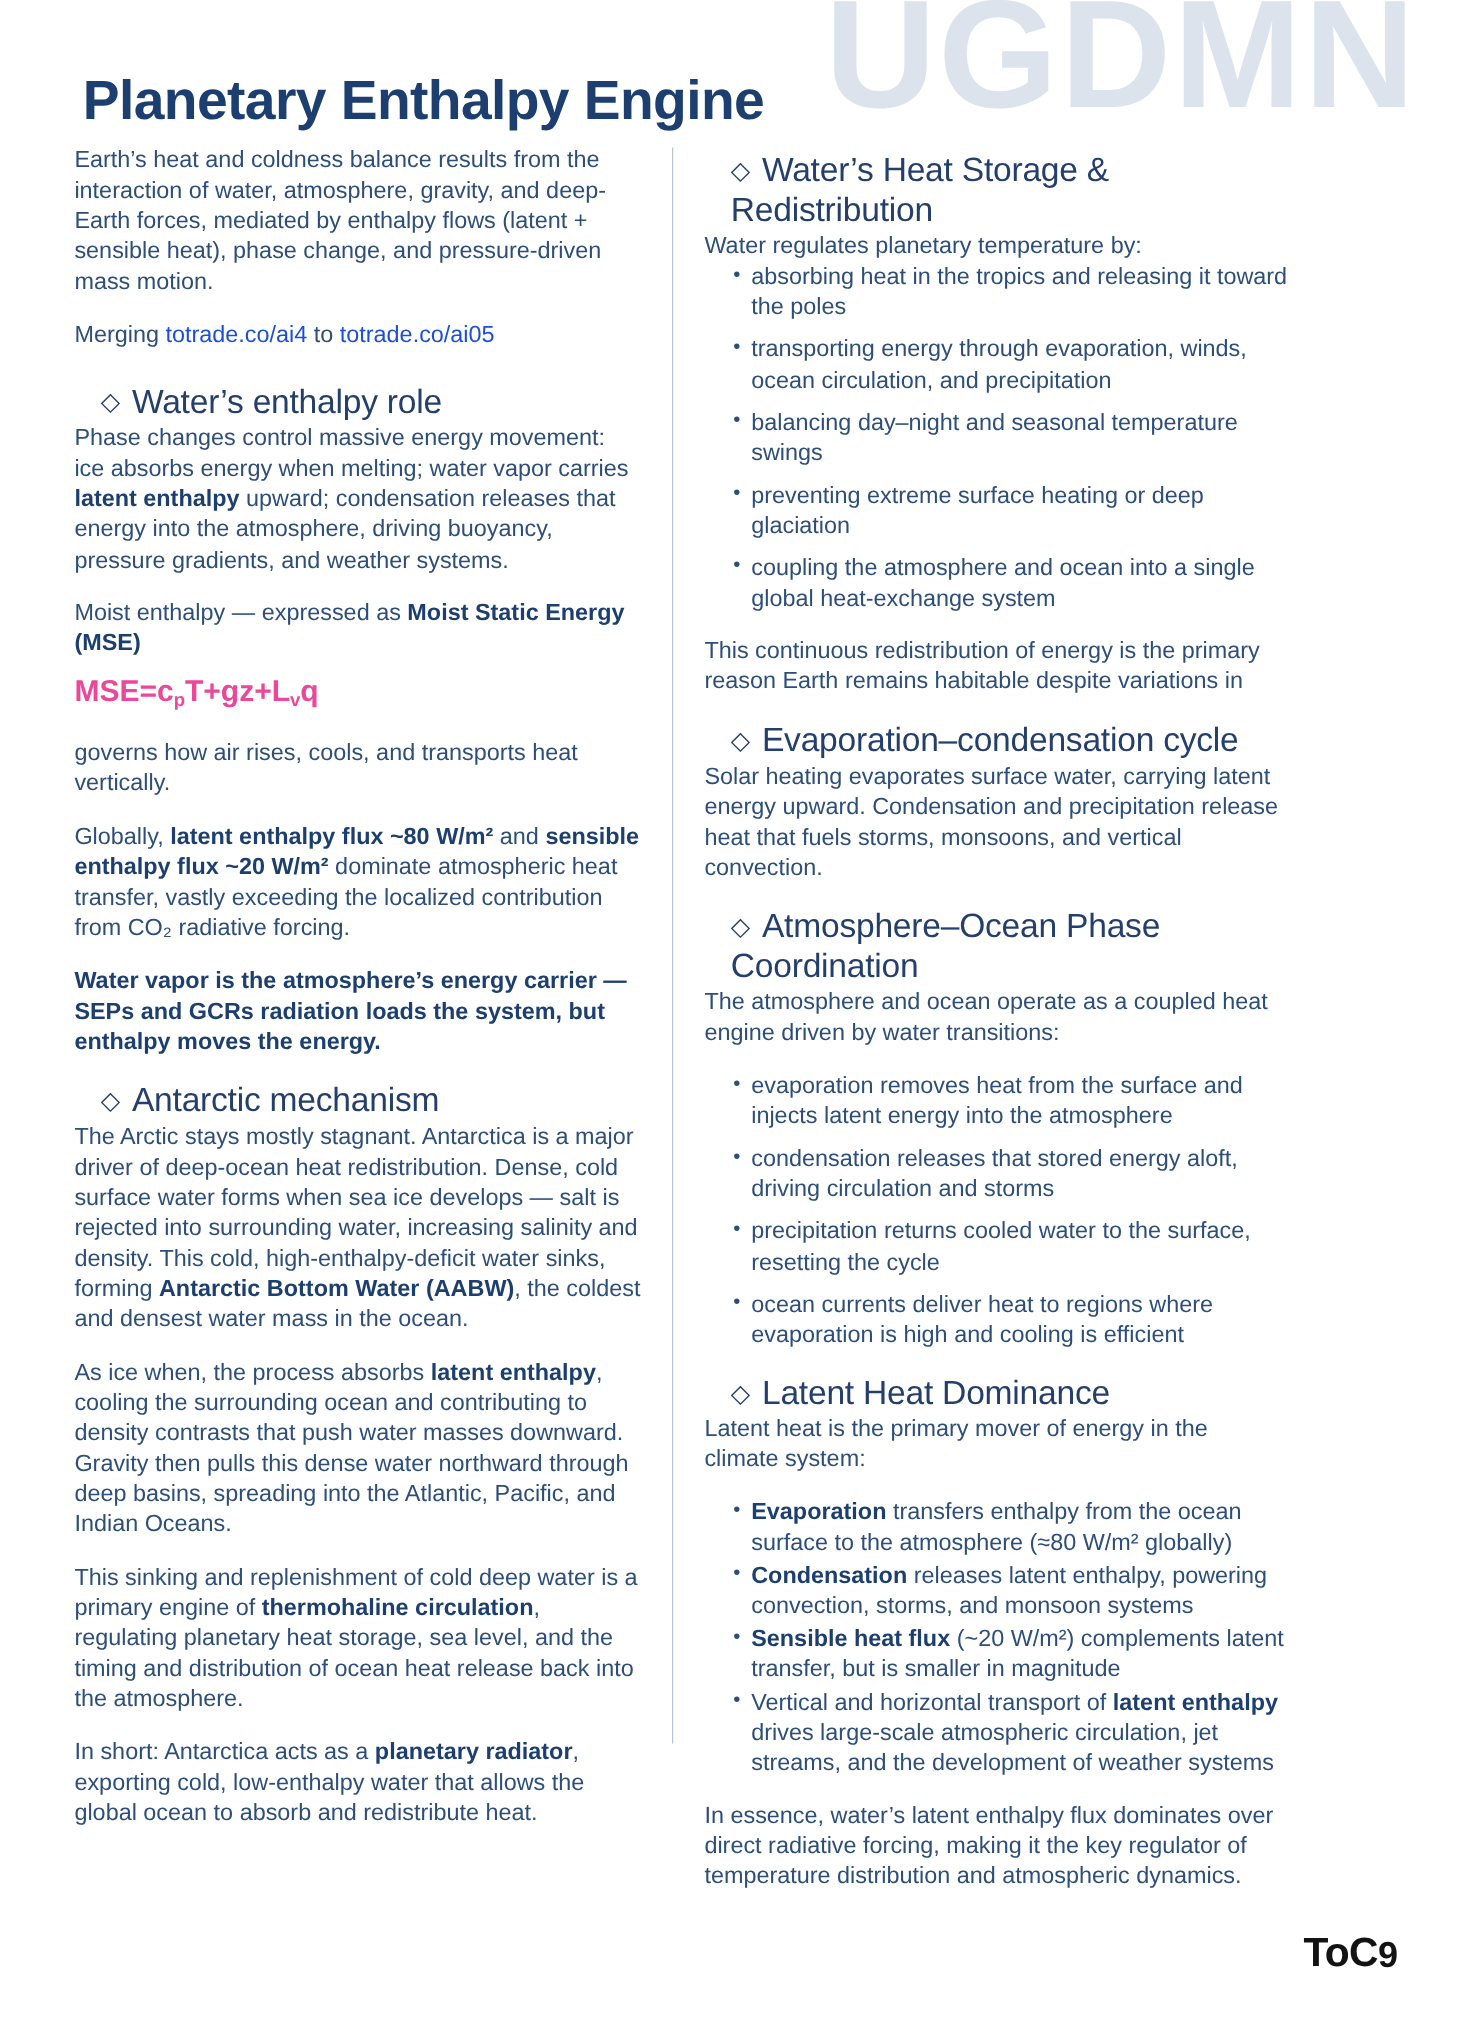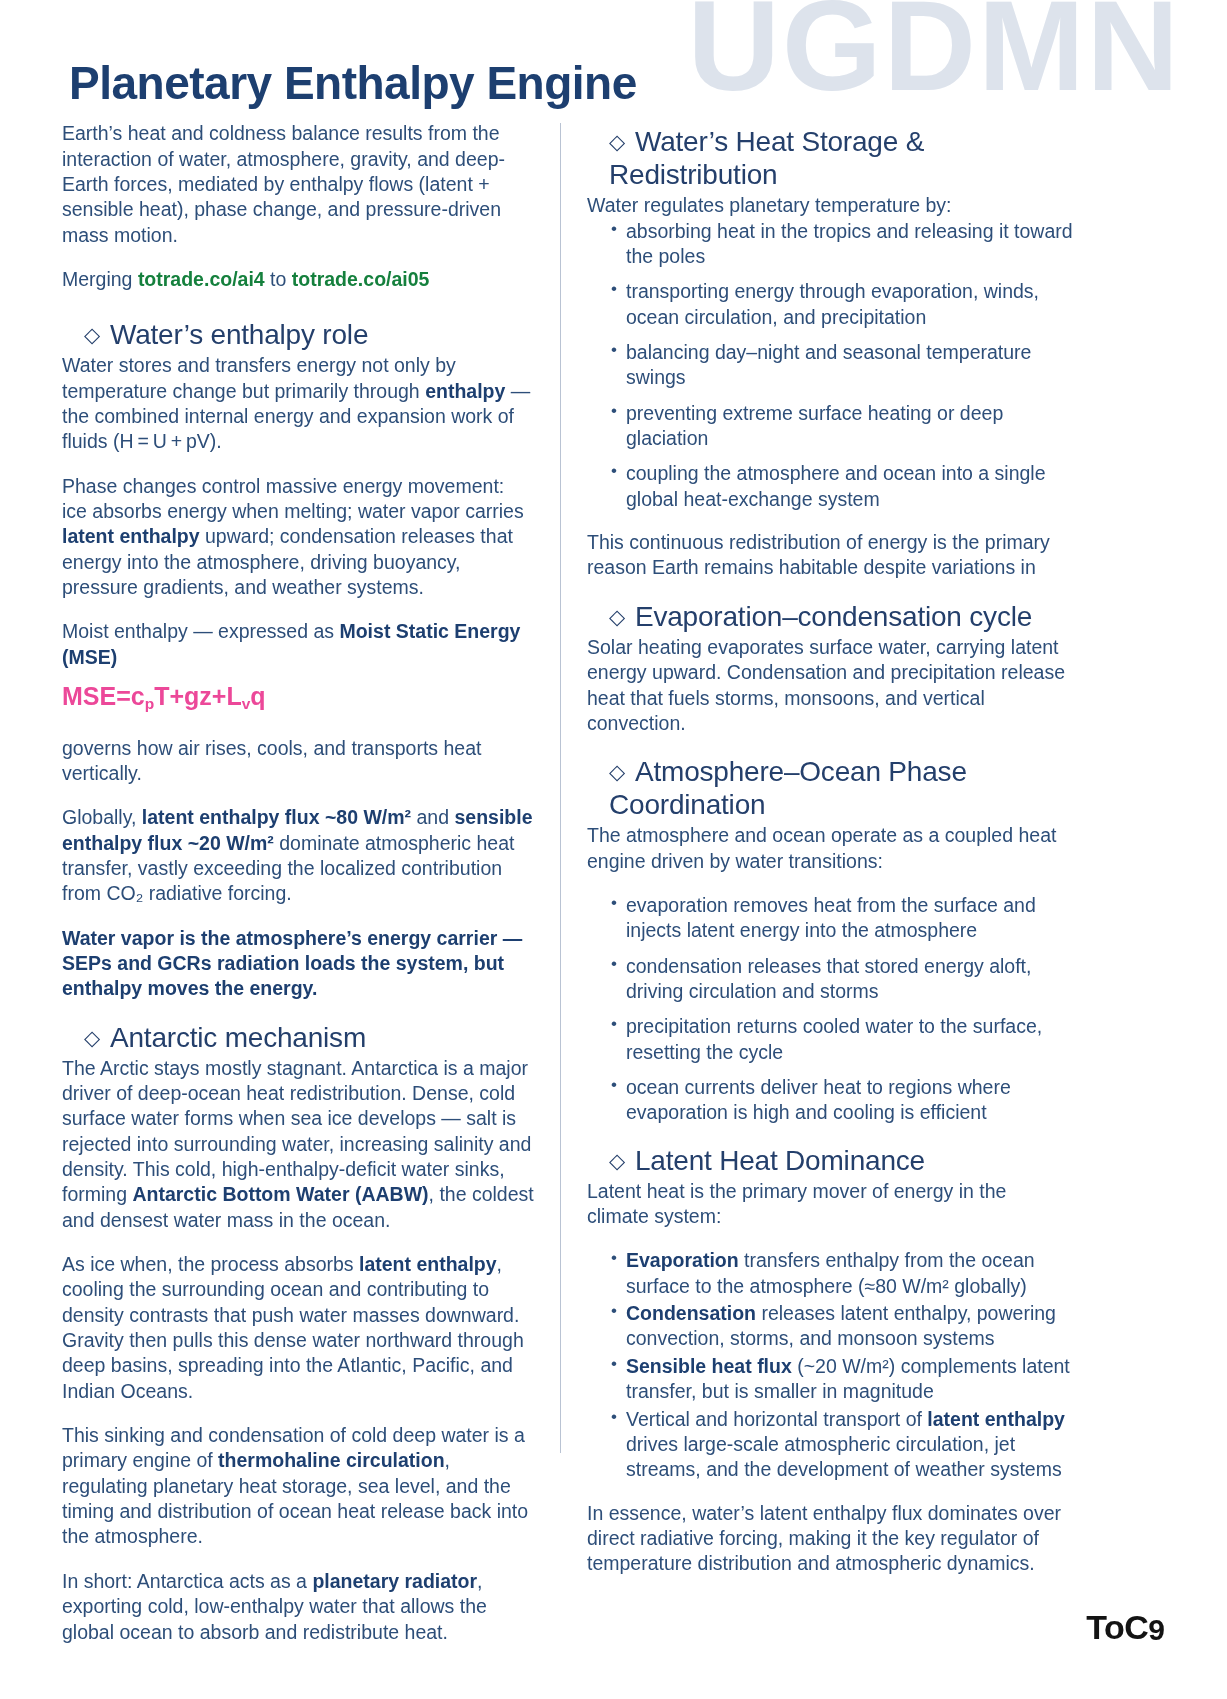--- a/index.html
+++ b/index.html
@@ -86,22 +86,22 @@
   p.tight { margin-bottom: 0; }
   p.body b, p.body strong { font-weight: bold; color: #1d3f70; }
 
   .merge-line {
     margin: 0 0 26px 0;
     font-size: 19.5px;
     line-height: 1.3;
     color: #2d4e79;
   }
   .link {
-    color: #15803d;
-    font-weight: bold;
+    color: #1d4ed8;
+    font-weight: normal;
   }
 
   h2.heading {
     font-size: 28px;
     font-weight: normal;
     color: #243f6b;
     margin: 4px 0 2px 0;
     padding-left: 22px;
     line-height: 1.18;
     letter-spacing: -0.2px;
@@ -189,41 +189,40 @@
   <div class="columns">
 
     <div class="col col-left">
 
       <p class="body">Earth’s heat and coldness balance results from the interaction of water, atmosphere, gravity, and deep-Earth forces, mediated by enthalpy flows (latent + sensible heat), phase change, and pressure-driven mass motion.</p>
 
       <p class="merge-line"><span>Merging </span><span class="link">totrade.co/ai4</span><span> to </span><span class="link">totrade.co/ai05</span></p>
 
       <h2 class="heading"><span class="diamond">◇</span><span class="htext">Water’s enthalpy role</span></h2>
 
-      <p class="body"><span>Water stores and transfers energy not only by temperature change but primarily through </span><b>enthalpy</b><span> — the combined internal energy and expansion work of fluids (H = U + pV).</span></p>
 
       <p class="body"><span>Phase changes control massive energy movement: ice absorbs energy when melting; water vapor carries </span><b>latent enthalpy</b><span> upward; condensation releases that energy into the atmosphere, driving buoyancy, pressure gradients, and weather systems.</span></p>
 
       <p class="body tight"><span>Moist enthalpy — expressed as </span><b>Moist Static Energy (MSE)</b></p>
 
       <div class="formula"><span>MSE=c</span><sub>p</sub><span>T+gz+L</span><sub>v</sub><span>q</span></div>
 
       <p class="body">governs how air rises, cools, and transports heat vertically.</p>
 
       <p class="body"><span>Globally, </span><b>latent enthalpy flux ~80 W/m²</b><span> and </span><b>sensible enthalpy flux ~20 W/m²</b><span> dominate atmospheric heat transfer, vastly exceeding the localized contribution from CO₂ radiative forcing.</span></p>
 
       <p class="body"><b>Water vapor is the atmosphere’s energy carrier — SEPs and GCRs radiation loads the system, but enthalpy moves the energy.</b></p>
 
       <h2 class="heading"><span class="diamond">◇</span><span class="htext">Antarctic mechanism</span></h2>
 
       <p class="body"><span>The Arctic stays mostly stagnant. Antarctica is a major driver of deep-ocean heat redistribution. Dense, cold surface water forms when sea ice develops — salt is rejected into surrounding water, increasing salinity and density. This cold, high-enthalpy-deficit water sinks, forming </span><b>Antarctic Bottom Water (AABW)</b><span>, the coldest and densest water mass in the ocean.</span></p>
 
       <p class="body"><span>As ice when, the process absorbs </span><b>latent enthalpy</b><span>, cooling the surrounding ocean and contributing to density contrasts that push water masses downward. Gravity then pulls this dense water northward through deep basins, spreading into the Atlantic, Pacific, and Indian Oceans.</span></p>
 
-      <p class="body"><span>This sinking and condensation of cold deep water is a primary engine of </span><b>thermohaline circulation</b><span>, regulating planetary heat storage, sea level, and the timing and distribution of ocean heat release back into the atmosphere.</span></p>
+      <p class="body"><span>This sinking and replenishment of cold deep water is a primary engine of </span><b>thermohaline circulation</b><span>, regulating planetary heat storage, sea level, and the timing and distribution of ocean heat release back into the atmosphere.</span></p>
 
       <p class="body"><span>In short: Antarctica acts as a </span><b>planetary radiator</b><span>, exporting cold, low-enthalpy water that allows the global ocean to absorb and redistribute heat.</span></p>
 
     </div>
 
     <div class="divider"></div>
 
     <div class="col col-right">
 
       <h2 class="heading two-line"><span class="diamond">◇</span><span class="htext">Water’s Heat Storage &amp; Redistribution</span></h2>

